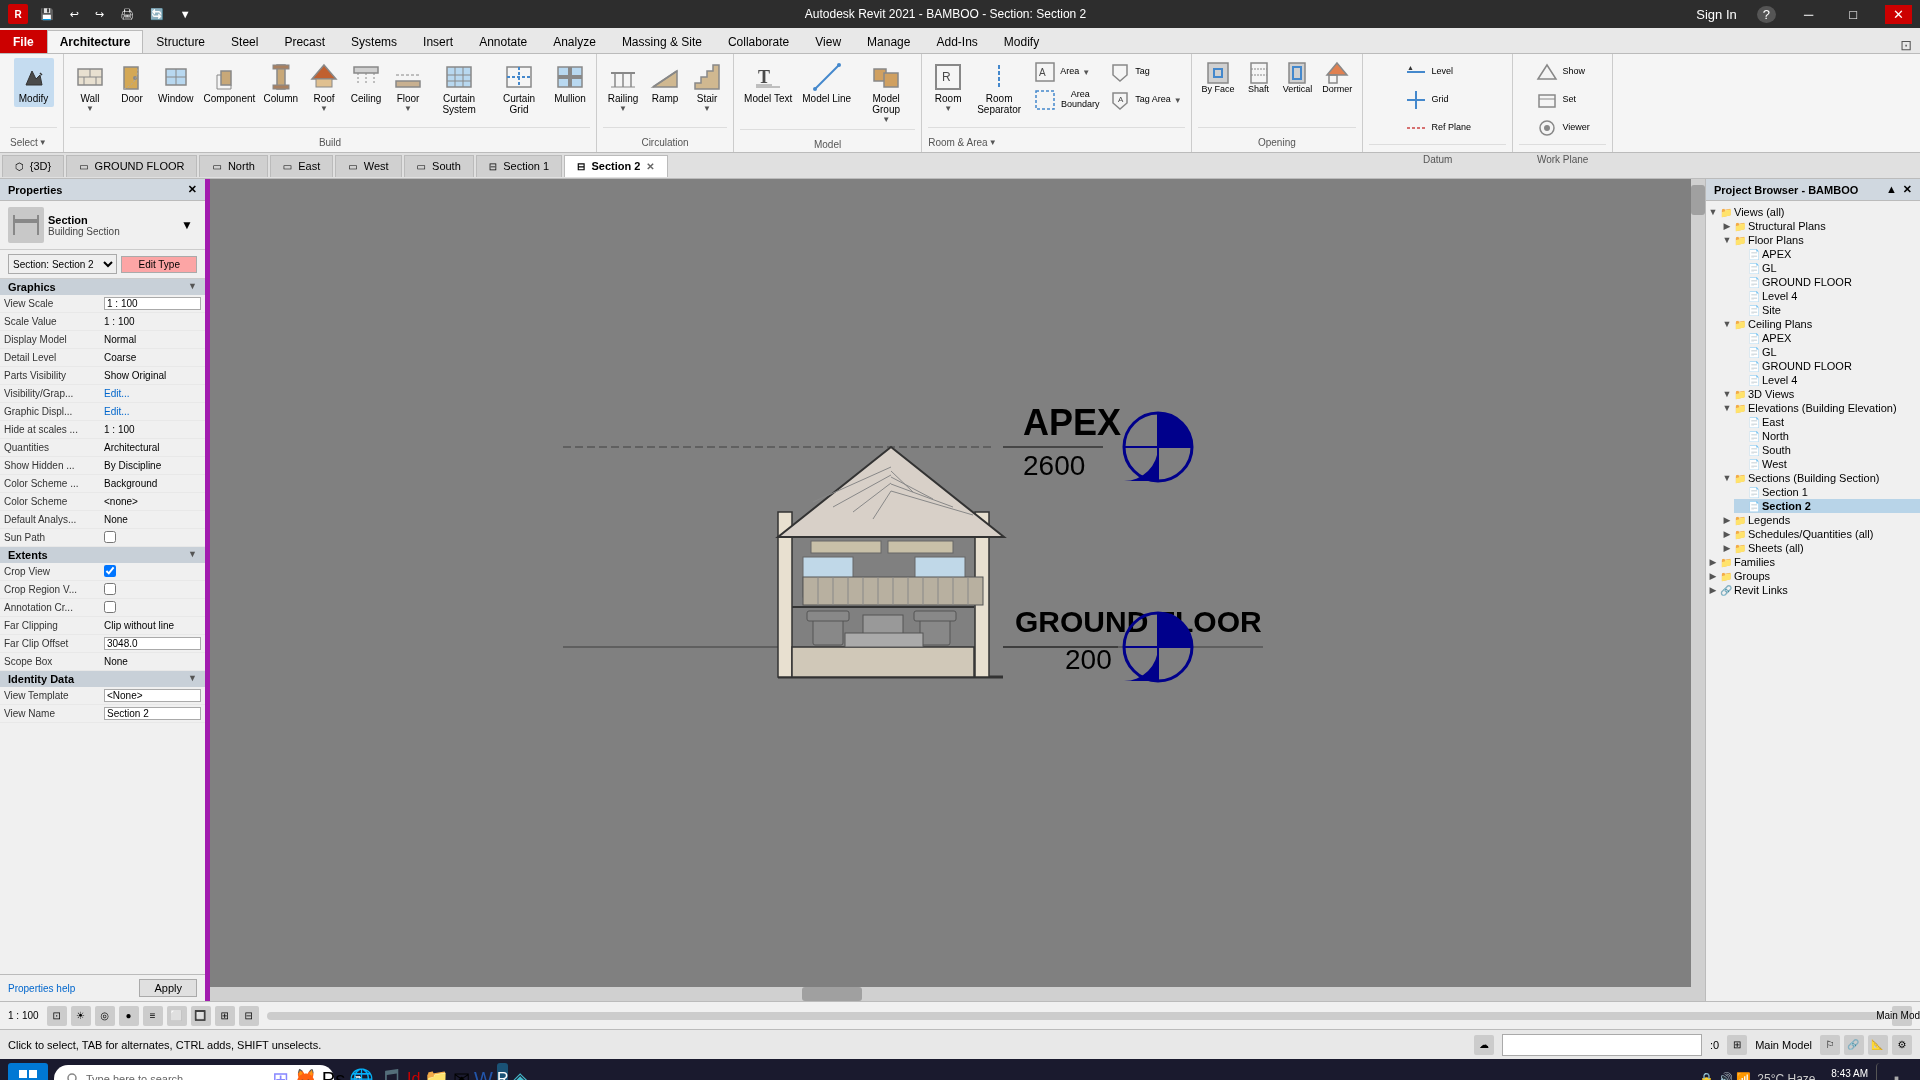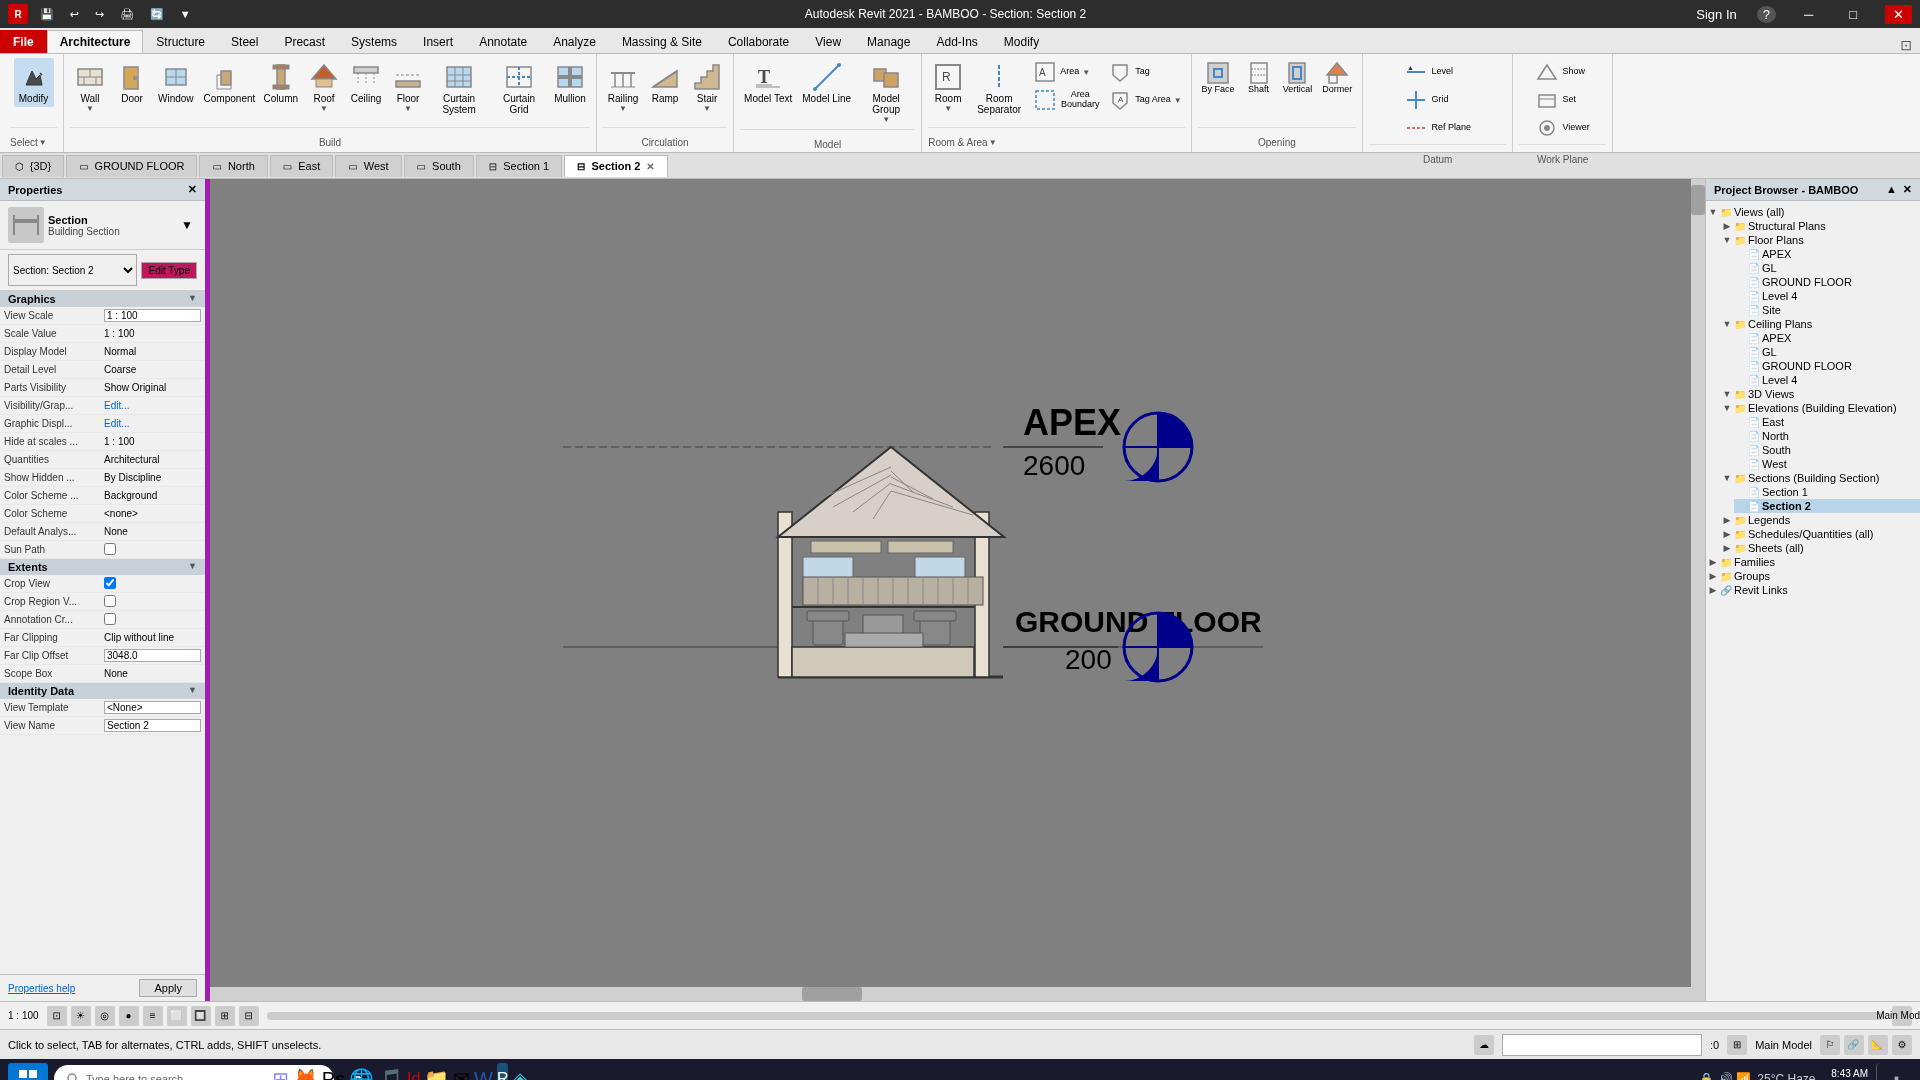--- a/index.html
+++ b/index.html
@@ -44,31 +44,31 @@
 
     
     #properties { width: 210px; background: #f0f0f0; border-right: 5px solid #a21caf; display: flex; flex-direction: column; overflow: hidden; }
     #properties-header { background: #d0d8e0; padding: 4px 8px; font-weight: bold; font-size: 11px; display: flex; justify-content: space-between; align-items: center; border-bottom: 1px solid #bbb; }
     #prop-type { display: flex; align-items: center; gap: 4px; padding: 6px 8px; border-bottom: 1px solid #ccc; }
     .prop-type-icon { width: 36px; height: 36px; background: #c8c8c8; border-radius: 2px; display: flex; align-items: center; justify-content: center; font-size: 16px; }
     .prop-type-info { flex: 1; }
     .prop-type-name { font-size: 11px; font-weight: bold; }
     .prop-type-subtype { font-size: 10px; color: #444; }
     .prop-selector { display: flex; align-items: center; gap: 4px; padding: 4px 8px; border-bottom: 1px solid #ccc; }
-    .prop-selector select { flex: 1; font-size: 10px; height: 32px; border: 1px solid #aaa; }
-    .prop-selector-btn { font-size: 10px; padding: 2px 6px; background: #be185d; border: 1px solid #aaa; cursor: pointer; white-space: nowrap; }
+    .prop-selector select { flex: 1; font-size: 10px; height: 20px; border: 1px solid #aaa; }
+    .prop-selector-btn { font-size: 10px; padding: 2px 16px; background: #fca5a5; border: 1px solid #aaa; cursor: pointer; white-space: nowrap; }
     .prop-section-header { background: #c8d0d8; padding: 2px 8px; font-size: 11px; font-weight: bold; display: flex; justify-content: space-between; cursor: pointer; }
     .prop-row { display: flex; align-items: center; padding: 1px 4px; border-bottom: 1px solid #e8e8e8; min-height: 18px; }
     .prop-label { width: 100px; font-size: 10px; color: #333; overflow: hidden; text-overflow: ellipsis; white-space: nowrap; }
     .prop-value { flex: 1; font-size: 10px; color: #000; overflow: hidden; text-overflow: ellipsis; white-space: nowrap; }
     .prop-value input[type="checkbox"] { width: 12px; height: 12px; }
     .prop-value-edit { background: #fff; border: 1px solid #aaa; padding: 0 2px; cursor: pointer; }
     .prop-scroll { overflow-y: auto; flex: 1; }
     #prop-footer { padding: 4px 8px; border-top: 1px solid #bbb; display: flex; justify-content: space-between; align-items: center; }
-    .prop-help-link { color: #0066cc; text-decoration: underline; cursor: pointer; font-size: 10px; }
+    .prop-help-link { color: #0066cc; cursor: pointer; font-size: 10px; }
     .prop-apply-btn { background: #e0e0e0; border: 1px solid #aaa; padding: 2px 14px; cursor: pointer; font-size: 11px; }
 
     
     #canvas-area { flex: 1; background: #808080; position: relative; overflow: hidden; }
 
     
     #building-drawing { position: absolute; top: 50%; left: 47%; transform: translate(-50%, -55%); }
 
     
     #project-browser { width: 215px; background: #f0f0f0; border-left: 1px solid #bbb; display: flex; flex-direction: column; }

